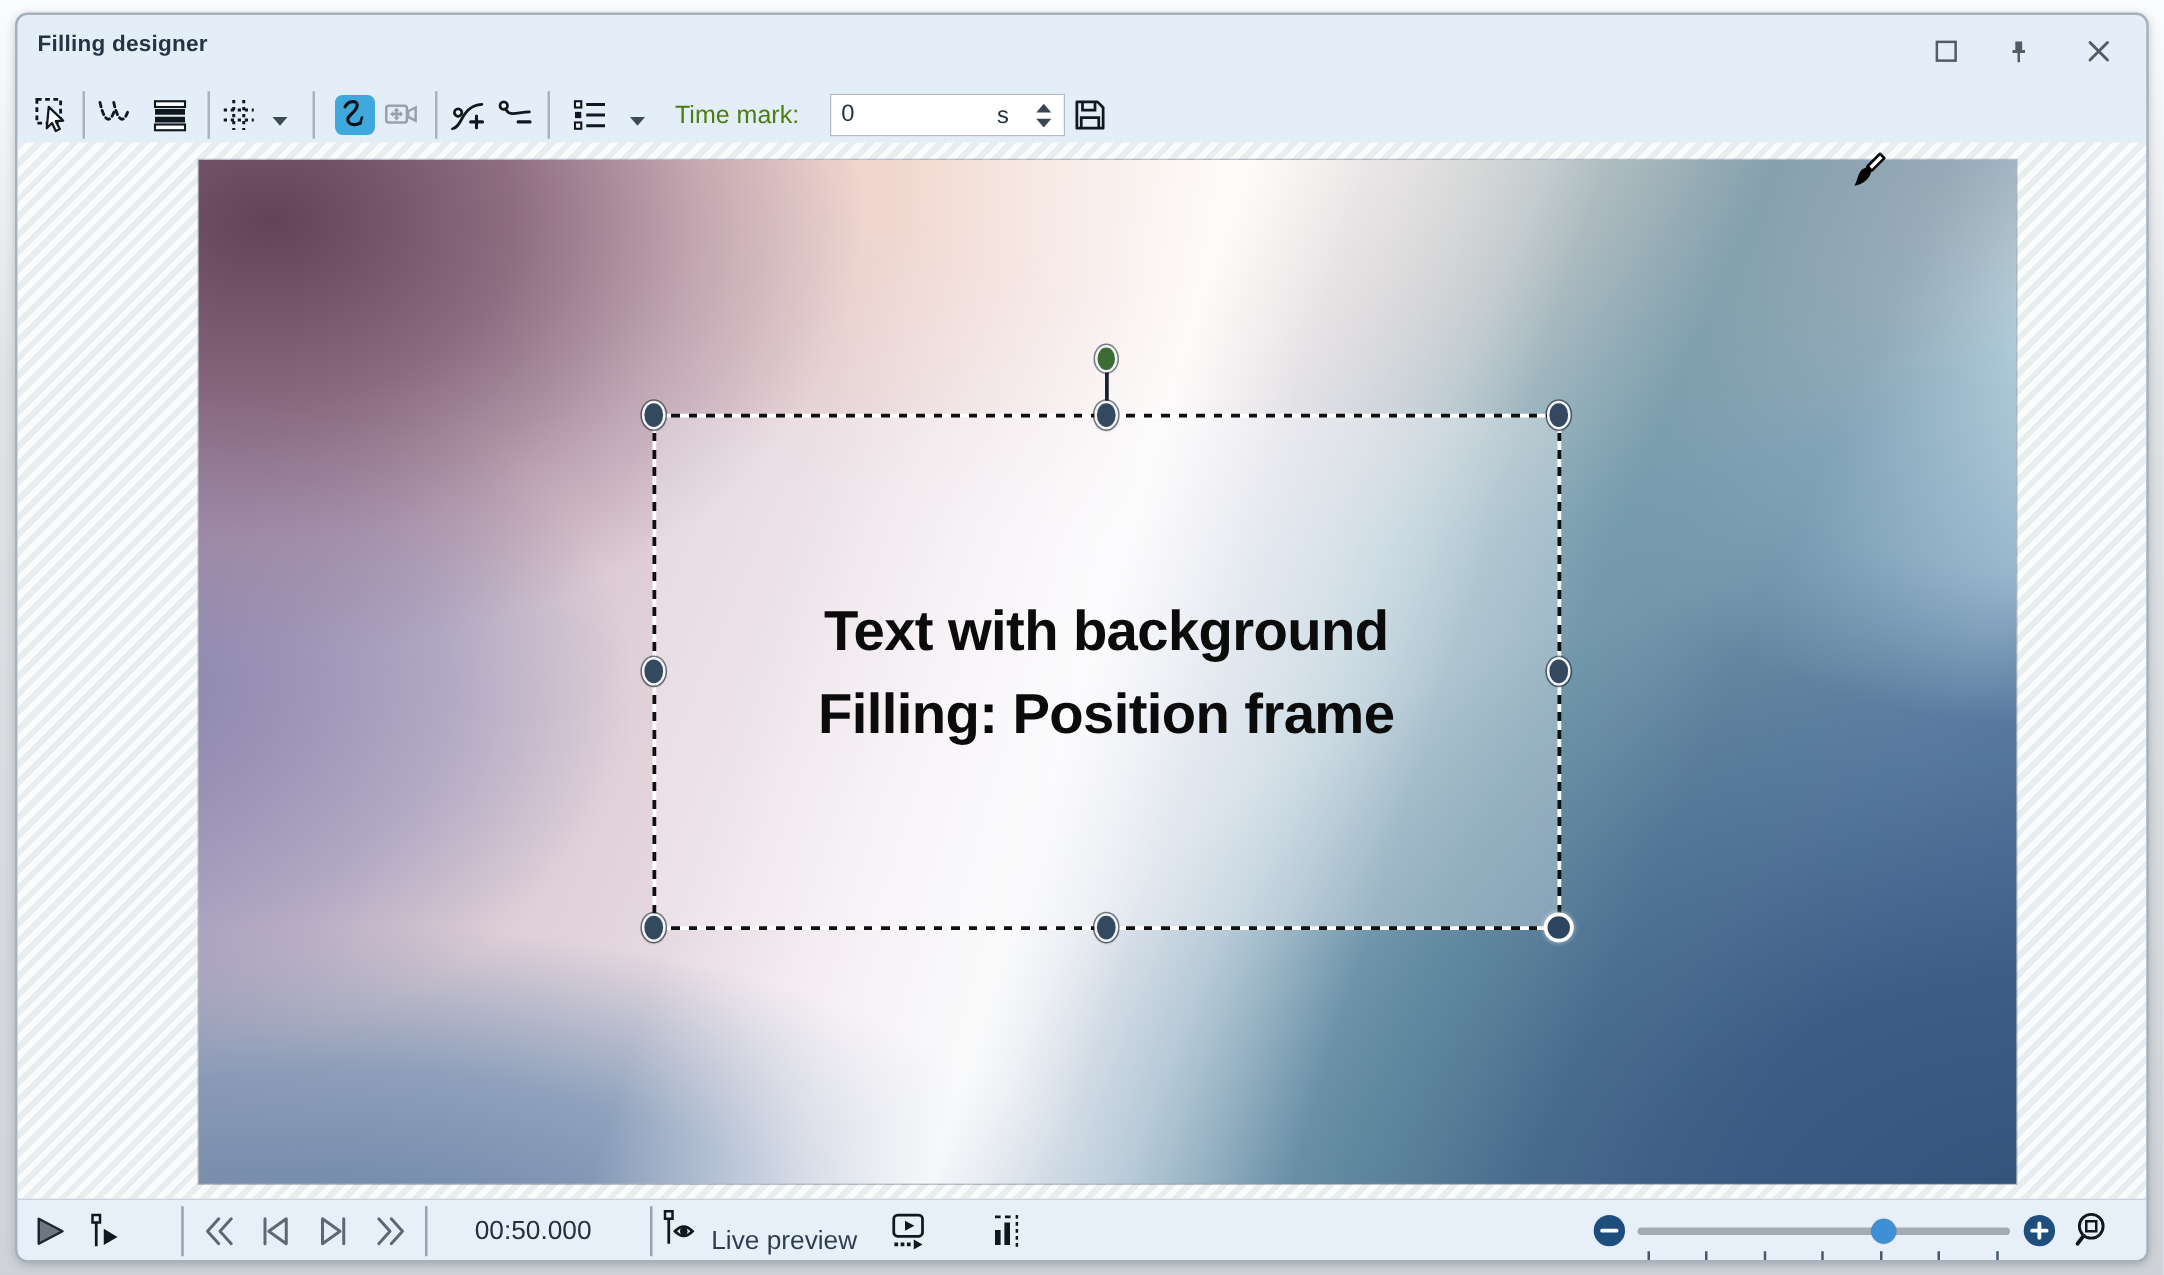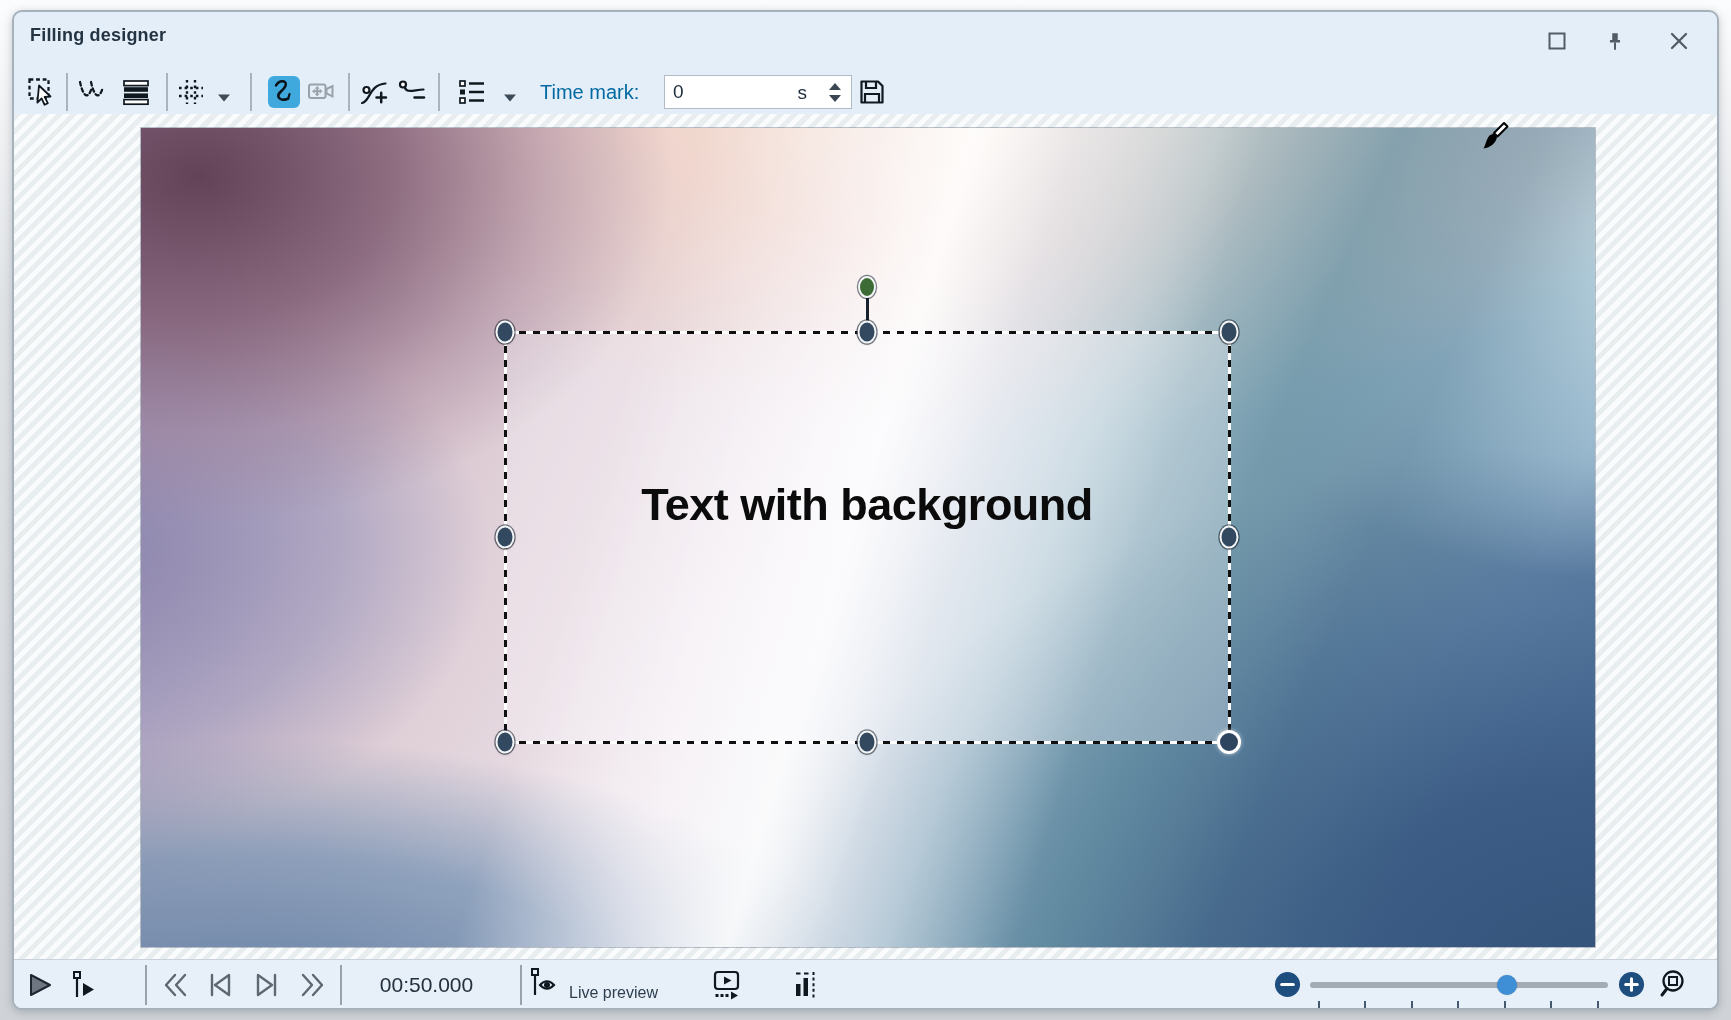--- a/index.html
+++ b/index.html
@@ -16,35 +16,35 @@
   .title { position:absolute; left:16px; top:13px; font-size:18px; font-weight:bold; color:#243443; letter-spacing:0.2px; }
   .winbtn { position:absolute; top:14px; width:30px; height:30px; display:flex; align-items:center; justify-content:center; cursor:default; }
   .winbtn svg { display:block; }
 
   
   .tbtn { position:absolute; top:63px; width:34px; height:34px; display:flex; align-items:center; justify-content:center; border-radius:6px; }
   .tbtn svg { display:block; }
   .tbtn.active { background:#3fa8dc; width:32px; height:32px; top:64px; }
   .vsep-top { position:absolute; top:61px; width:2px; height:38px; background:#aab4bf; }
   .chev { position:absolute; width:14px; height:8px; }
-  .tm-label { position:absolute; left:526px; top:69px; font-size:20px; color:#0369a1; }
+  .tm-label { position:absolute; left:526px; top:69px; font-size:20px; color:#4d7c0f; }
   .tm-box { position:absolute; left:650px; top:63px; width:188px; height:34px; background:#ffffff; border:1px solid #b3bcc6; }
   .tm-input { position:absolute; left:2px; top:2px; width:110px; height:28px; border:none; outline:none; font-size:19px; color:#22303e; font-family:"Liberation Sans",sans-serif; padding-left:6px; background:transparent; }
   .tm-unit { position:absolute; right:44px; top:6px; font-size:19px; color:#22303e; }
   .tm-spin { position:absolute; right:5px; top:1px; width:22px; height:30px; display:flex; flex-direction:column; align-items:center; justify-content:center; gap:5px; }
   .tm-spin .up    { width:0; height:0; border-left:6px solid transparent; border-right:6px solid transparent; border-bottom:7px solid #3a4653; }
   .tm-spin .down  { width:0; height:0; border-left:6px solid transparent; border-right:6px solid transparent; border-top:7px solid #3a4653; }
 
   
   #workspace {
     position:absolute; left:0; top:102px; width:1703px; height:845px;
     background:repeating-linear-gradient(135deg,#e8edf0 0 5px,#fafbfc 5px 10px);
   }
   #canvas {
-    position:absolute; left:127px; top:14px; width:1454px; height:819px;
+    position:absolute; left:145px; top:14px; width:1454px; height:819px;
     outline:1px solid rgba(70,85,105,0.35);
     background:
       linear-gradient(107deg, rgba(255,255,255,0) 33%, rgba(252,250,253,0.60) 43%, rgba(255,255,255,0.88) 49%, rgba(240,240,248,0.55) 55%, rgba(255,255,255,0) 66%),
       linear-gradient(113deg, rgba(0,0,0,0) 48%, rgba(140,180,192,0.50) 60%, rgba(96,140,158,0.70) 70%, rgba(70,110,135,0.40) 78%, rgba(0,0,0,0) 88%),
       radial-gradient(ellipse 48% 62% at 4% 6%, rgba(94,62,82,0.95) 0%, rgba(126,90,112,0.80) 28%, rgba(158,124,146,0.45) 50%, rgba(0,0,0,0) 68%),
       radial-gradient(ellipse 40% 50% at -4% 52%, rgba(136,130,172,0.90) 0%, rgba(148,148,188,0.55) 45%, rgba(0,0,0,0) 70%),
       radial-gradient(ellipse 62% 55% at 58% -6%, rgba(248,233,216,0.95) 0%, rgba(242,214,203,0.85) 38%, rgba(238,210,200,0.40) 62%, rgba(0,0,0,0) 80%),
       radial-gradient(ellipse 45% 60% at 102% 12%, rgba(210,232,240,0.95) 0%, rgba(180,212,228,0.60) 48%, rgba(0,0,0,0) 72%),
       radial-gradient(ellipse 80% 90% at 102% 105%, #33527a 0%, #3d5d86 28%, rgba(80,115,155,0.75) 52%, rgba(0,0,0,0) 74%),
       radial-gradient(ellipse 65% 55% at 8% 112%, rgba(88,118,156,0.95) 0%, rgba(108,140,175,0.70) 42%, rgba(0,0,0,0) 68%),
@@ -63,21 +63,21 @@
 
   .brush-cursor { position:absolute; left:1456px; top:4px; width:42px; height:42px; }
 
   
   #transport { position:absolute; left:0; top:947px; width:1703px; height:49px; background:#e7f0f9; border-top:1px solid #c9d2da; }
   .bbtn { position:absolute; top:8px; width:34px; height:34px; display:flex; align-items:center; justify-content:center; }
   .bbtn svg { display:block; }
   .vsep-bot { position:absolute; top:5px; width:2px; height:40px; background:#97a2ad; }
   #time-display { position:absolute; left:340px; top:13px; width:145px; text-align:center; font-size:21px; color:#23313f; }
   #live-preview { position:absolute; left:514px; top:8px; height:34px; display:flex; align-items:center; gap:7px; }
-  #live-preview .lbl { font-size:16px; color:#2e3e4e;margin-top:16px; }
+  #live-preview .lbl { font-size:21px; color:#2e3e4e;margin-top:16px; }
   .zbtn { position:absolute; top:11px; width:27px; height:27px; }
   #zoom-track { position:absolute; left:1296px; top:22px; width:298px; height:6px; border-radius:3px; background:#a4abb2; }
   #zoom-thumb { position:absolute; left:1483px; top:15px; width:20px; height:20px; border-radius:50%; background:#3e8fd6; box-shadow:0 0 1px rgba(0,0,0,0.4); }
   .ztick { position:absolute; top:41px; width:2px; height:9px; background:#44586e; }
 </style>
 </head>
 <body>
 
 <div id="window">
 
@@ -238,20 +238,21 @@
     <div id="canvas">
 
       <div id="selbox">
         <div class="ants-h" style="top:-1.5px;"></div>
         <div class="ants-h" style="bottom:-1.5px;"></div>
         <div class="ants-v" style="left:-1.5px;"></div>
         <div class="ants-v" style="right:-1.5px;"></div>
 
         <div id="seltext">
           <div>Text with background</div>
+          <div>Filling: Position frame</div>
         </div>
 
         <div class="rot-line"></div>
         <div class="rot-handle"></div>
 
         <div class="handle" style="left:0; top:0;"></div>
         <div class="handle" style="left:362px; top:0;"></div>
         <div class="handle" style="left:724px; top:0;"></div>
         <div class="handle" style="left:0; top:205px;"></div>
         <div class="handle" style="left:724px; top:205px;"></div>

